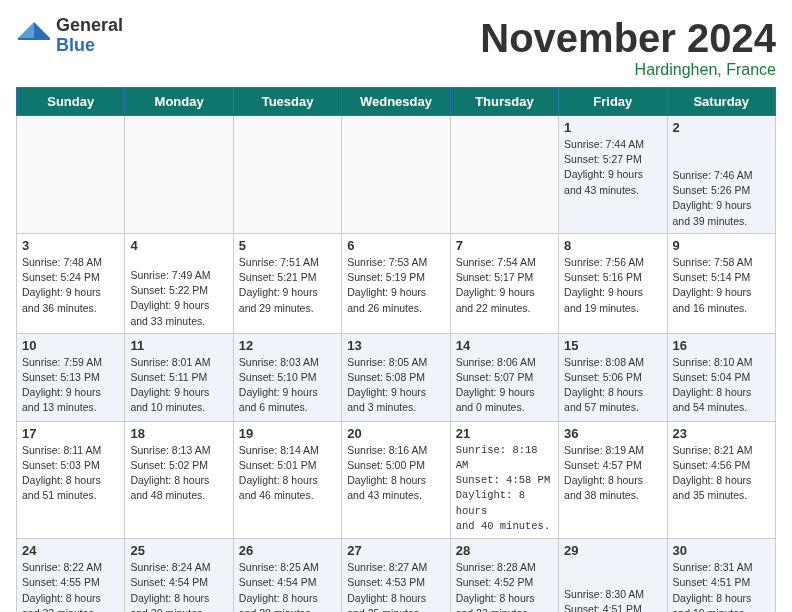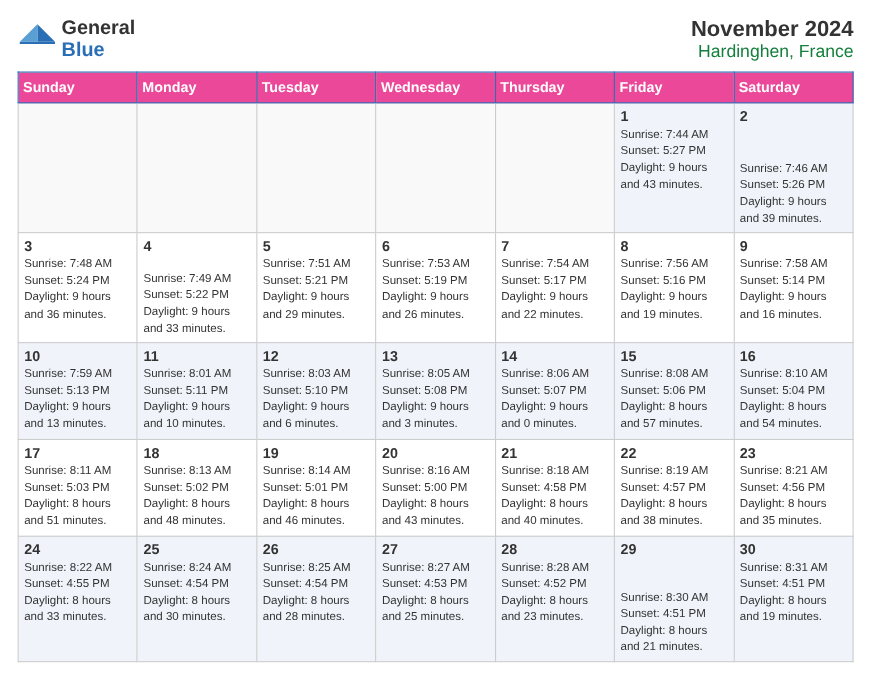--- a/index.html
+++ b/index.html
@@ -29,40 +29,40 @@
     .logo-text .general { color: #333; }
     .logo-text .blue { color: #2a6fb5; }
     .logo-icon {
       width: 36px;
       height: 36px;
     }
     .title-area {
       text-align: right;
     }
     .month-title {
-      font-size: 20px;
+      font-size: 40px;
       font-weight: bold;
       color: #333;
     }
     .location {
       font-size: 16px;
       color: #15803d;
     }
     table {
       width: 100%;
       border-collapse: collapse;
       table-layout: fixed;
     }
     th {
-      background-color: #ec4899;
+      background-color: #0f766e;
       color: #fff;
       font-size: 13px;
       font-weight: bold;
       padding: 6px 4px;
-      text-align: left;
+      text-align: center;
       border: 1px solid #2a6fb5;
     }
     td {
       border: 1px solid #ccc;
       vertical-align: top;
       padding: 4px 5px;
       font-size: 11px;
       color: #333;
       height: 88px;
       background: #fff;
@@ -266,27 +266,27 @@
         </td>
         <td>
           <div class="day-num">20</div>
           <div class="day-info" style="white-space: pre-line;">Sunrise: 8:16 AM
 Sunset: 5:00 PM
 Daylight: 8 hours
 and 43 minutes.</div>
         </td>
         <td>
           <div class="day-num">21</div>
-          <div class="day-info" style="white-space: pre-line;">Sunrise: 8:18 AM
+          <div class="day-info" style="white-space: pre-line; font-family: Liberation Mono, monospace;">Sunrise: 8:18 AM
 Sunset: 4:58 PM
 Daylight: 8 hours
 and 40 minutes.</div>
         </td>
         <td>
-          <div class="day-num">22</div>
+          <div class="day-num">36</div>
           <div class="day-info" style="white-space: pre-line;">Sunrise: 8:19 AM
 Sunset: 4:57 PM
 Daylight: 8 hours
 and 38 minutes.</div>
         </td>
         <td>
           <div class="day-num">23</div>
           <div class="day-info" style="white-space: pre-line;">Sunrise: 8:21 AM
 Sunset: 4:56 PM
 Daylight: 8 hours

